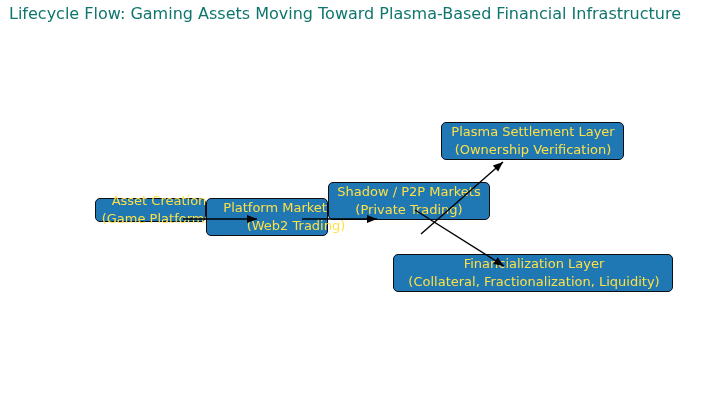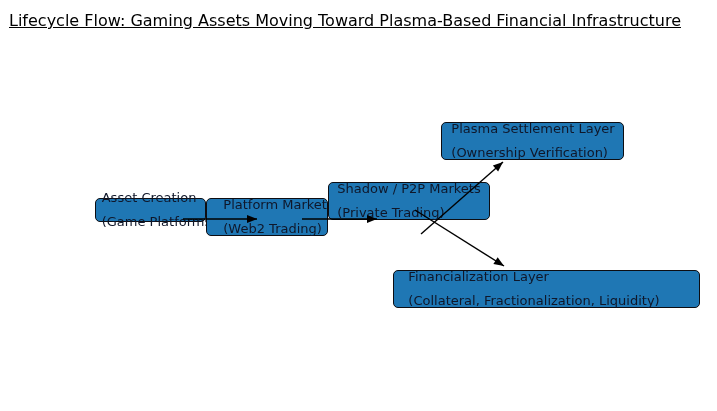--- a/index.html
+++ b/index.html
@@ -13,53 +13,53 @@
   #canvas {
     position: relative;
     width: 717px;
     height: 411px;
     background: #ffffff;
     font-family: "DejaVu Sans", sans-serif;
   }
   .fig-title {
     position: absolute;
     left: 9px;
-    top: 11px;
+    top: 4px;
     font-size: 16px;
     line-height: 20px;
-    color: #000000;
+    color: #0f766e;
     white-space: nowrap;
-    text-decoration: underline;
   }
   .node {
     position: absolute;
     background: #1f77b4;
     border: 1.6px solid #0d0d12;
     border-radius: 5px;
     box-sizing: border-box;
   }
   .node-label {
     position: absolute;
     top: 50%;
     transform: translate(-50%, -50%);
     white-space: pre;
+    text-align: center;
     font-size: 13px;
-    line-height: 24px;
-    color: #0f172a;
+    line-height: 18px;
+    color: #fde047;
   }
   
   #node-asset-creation        { left: 95px;  top: 198px; width: 111px; height: 24px; }
   #node-asset-creation .node-label        { left: 63px;  }
   #node-platform-marketplaces { left: 206px; top: 198px; width: 122px; height: 38px; }
   #node-platform-marketplaces .node-label { left: 89px;  }
   #node-shadow-p2p            { left: 328px; top: 182px; width: 162px; height: 38px; }
   #node-shadow-p2p .node-label            { left: 80px;  }
   #node-plasma-settlement     { left: 441px; top: 122px; width: 183px; height: 38px; }
   #node-plasma-settlement .node-label     { left: 91px;  }
-  #node-financialization      { left: 393px; top: 270px; width: 307px; height: 38px; }
+  #node-financialization      { left: 393px; top: 254px; width: 280px; height: 38px; }
   #node-financialization .node-label      { left: 140px; }
   #edges-layer {
     position: absolute;
     left: 0; top: 0;
     width: 717px;
     height: 411px;
     pointer-events: none;
   }
   #edges-layer line {
     stroke: #000000;

